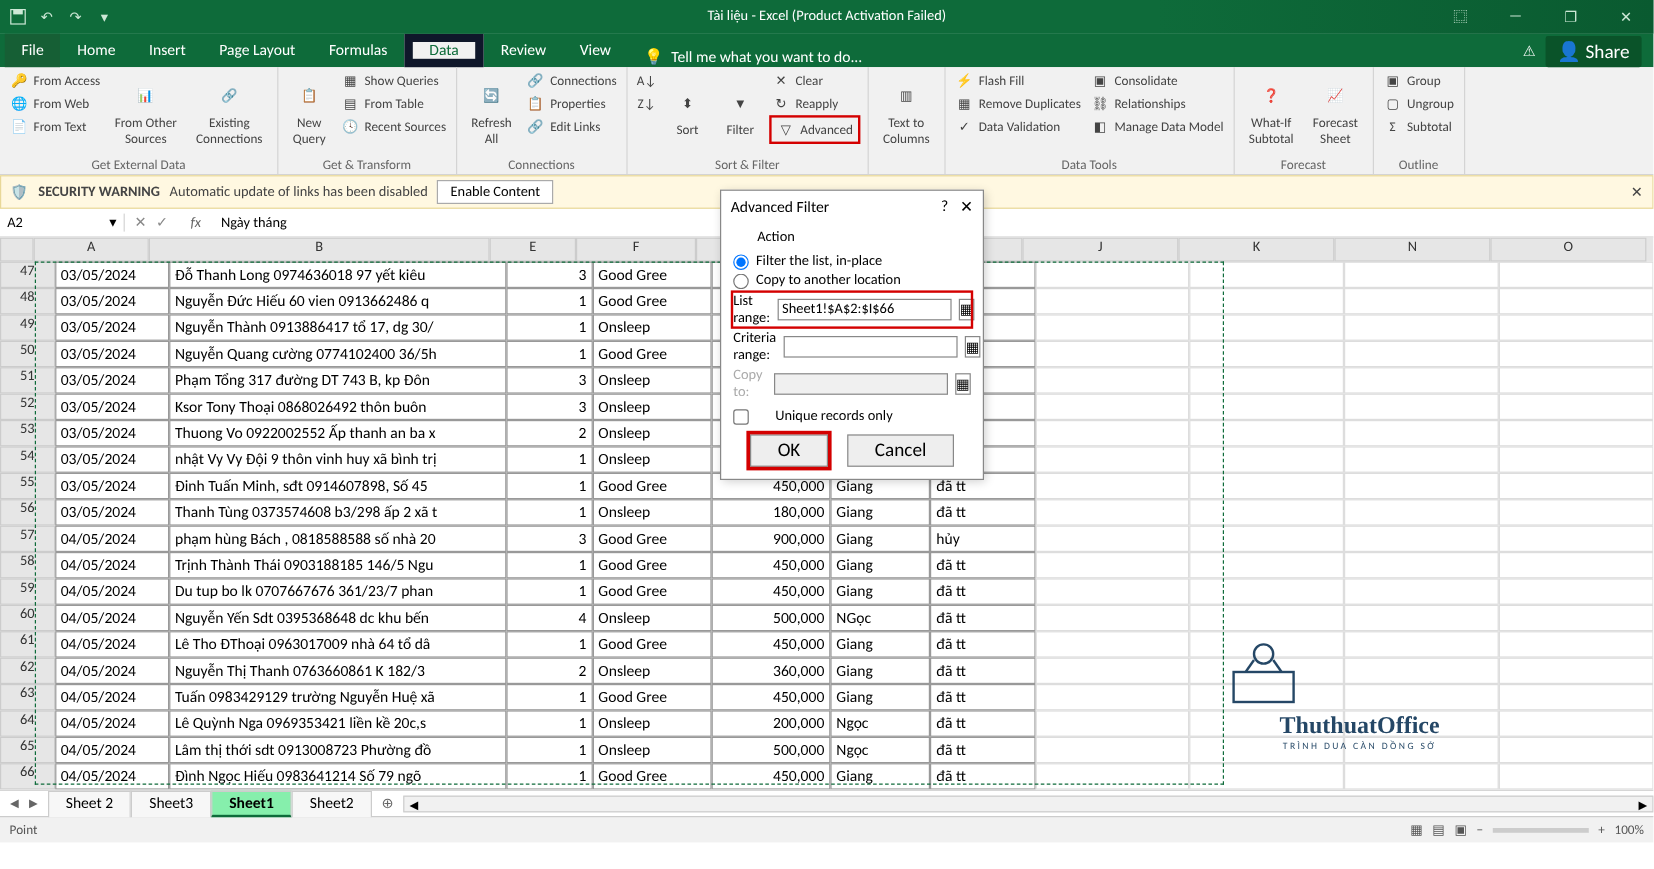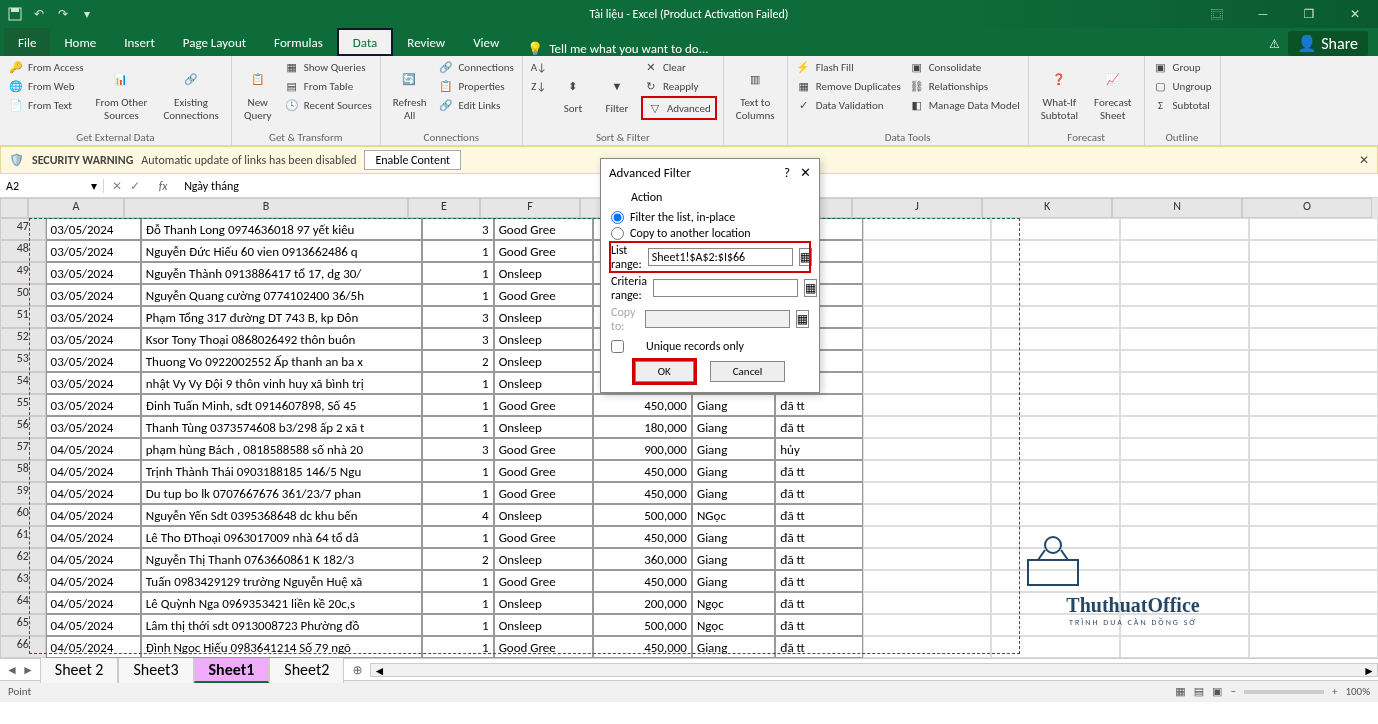--- a/index.html
+++ b/index.html
@@ -11,21 +11,21 @@
 .titlebar .qat .q { width:18px; height:18px; display:flex; align-items:center; justify-content:center; color:#cde8d6; }
 .titlebar .title { position:absolute; left:50%; transform:translateX(-50%); font-size:12px; color:#fff; white-space:nowrap; }
 .titlebar .winctrls { margin-left:auto; display:flex; }
 .titlebar .winctrls .wb { width:46px; height:28px; display:flex; align-items:center; justify-content:center; color:#cde8d6; }
 
 
 .tabs { height:28px; background:#0e6b3a; display:flex; align-items:flex-end; padding-left:4px; color:#fff; }
 .tabs .tab { padding:0 14px; height:28px; display:flex; align-items:center; font-size:13px; cursor:pointer; }
 .tabs .tab.file { background:#165f35; }
 .tabs .tab.active { background:#f1f1f1; color:#0e6b3a; }
-.tabs .tab.hl { border:2px solid #0f172a;text-align:center; }
+.tabs .tab.hl { border:7px solid #0f172a;text-align:center; }
 .tabs .tell { display:flex; align-items:center; gap:6px; margin-left:14px; font-size:13px; }
 .tabs .right { margin-left:auto; display:flex; align-items:center; padding-right:10px; gap:8px; }
 .tabs .share { background:#0a5329; padding:3px 10px; border-radius:2px; font-size:16px; }
 
 
 .ribbon { height:90px; background:#f1f1f1; border-bottom:1px solid #d4d4d4; display:flex; }
 .group { border-right:1px solid #d4d4d4; padding:2px 6px 0 6px; display:flex; flex-direction:column; align-items:center; }
 .group .body { display:flex; gap:4px; flex:1; }
 .group .label { font-size:11px; color:#666; height:16px; display:flex; align-items:center; }
 .bigbtn { display:flex; flex-direction:column; align-items:center; justify-content:center; padding:2px 6px; gap:2px; font-size:11px; color:#444; text-align:center; }
@@ -57,22 +57,22 @@
 .row .rh { width:46px; border:1px solid #ccc; background:#e6e6e6; text-align:center; font-size:12px; color:#333; }
 .row .cell { border:1px solid #999; padding:0 4px; font-size:13px; overflow:hidden; white-space:nowrap; display:flex; align-items:center; height:22px; }
 .row .cell.num { justify-content:flex-end; }
 .row .cell.empty { border-color:#ddd; }
 .cA{width:96px;} .cB{width:284px;} .cE{width:72px;} .cF{width:100px;} .cG{width:100px;} .cH{width:84px;} .cI{width:88px;} .cJ{width:130px;} .cK{width:130px;} .cN{width:130px;} .cO{width:130px;}
 .dashed { position:absolute; top:20px; left:29px; width:991px; height:436px; border:1px dashed #0e6b3a; pointer-events:none; }
 
 
 .sheettabs { height:22px; border-top:1px solid #ccc; display:flex; align-items:center; background:#fff; }
 .sheettabs .nav { display:flex; gap:4px; padding:0 6px; color:#666; }
-.sheettabs .stab { padding:2px 14px; border:1px solid #ccc; border-bottom:none; font-size:16px; background:#f7f7f7; }
-.sheettabs .stab.active { background:#f0abfc; border-bottom:2px solid #0e6b3a; font-weight:600; }
+.sheettabs .stab { padding:2px 14px; border:1px solid #ccc; border-bottom:none; font-size:13px; background:#f7f7f7; }
+.sheettabs .stab.active { background:#86efac; border-bottom:2px solid #0e6b3a; font-weight:600; }
 .sheettabs .add { padding:0 8px; color:#666; }
 .sheettabs .scroll { margin-left:auto; flex:1; display:flex; align-items:center; }
 .sheettabs .scroll .track { flex:1; height:14px; border:1px solid #ccc; background:#f1f1f1; position:relative; }
 
 
 .status { height:22px; border-top:1px solid #ccc; background:#f1f1f1; display:flex; align-items:center; padding:0 8px; font-size:11px; color:#555; }
 .status .right { margin-left:auto; display:flex; align-items:center; gap:8px; }
 
 
 .dialog { position:absolute; left:600px; top:158px; width:220px; background:#fff; border:1px solid #888; box-shadow:2px 2px 8px rgba(0,0,0,.2); }
@@ -81,21 +81,21 @@
 .dialog .body { padding:4px 10px 10px 10px; font-size:12px; }
 .dialog .sect { margin-bottom:6px;margin-left:20px; }
 .dialog .radio { display:flex; align-items:center; gap:6px; margin:2px 0; }
 .dialog .field { display:flex; align-items:center; margin:3px 0; gap:6px; }
 .dialog .field label { width:74px; text-decoration:underline dotted transparent; }
 .dialog .field input { flex:1; border:1px solid #888; padding:1px 3px; font-size:12px; }
 .dialog .field .picker { width:18px; height:18px; border:1px solid #888; display:flex; align-items:center; justify-content:center; }
 .dialog .field.hl { outline:2px solid #d40000; }
 .dialog .chk { display:flex; align-items:center; gap:22px; margin:6px 0; }
 .dialog .btns { display:flex; justify-content:center; gap:16px; margin-top:8px; }
-.dialog .btns button { padding:3px 22px; border:1px solid #888; background:#eee; font-size:11px; }
+.dialog .btns button { padding:3px 22px; border:1px solid #888; background:#eee; font-size:16px; }
 .dialog .btns button.ok { outline:3px solid #d40000; }
 
 
 .watermark { position:absolute; right:130px; top:530px; width:230px; text-align:center; color:#1a3e5e; opacity:.95; pointer-events:none; }
 .watermark .line1 { font-size:20px; font-weight:700; font-family:Georgia,serif; }
 .watermark .line2 { font-size:8px; letter-spacing:2px; }
 .watermark svg { margin-bottom:4px; }
 
 svg { display:block; }
 </style>

